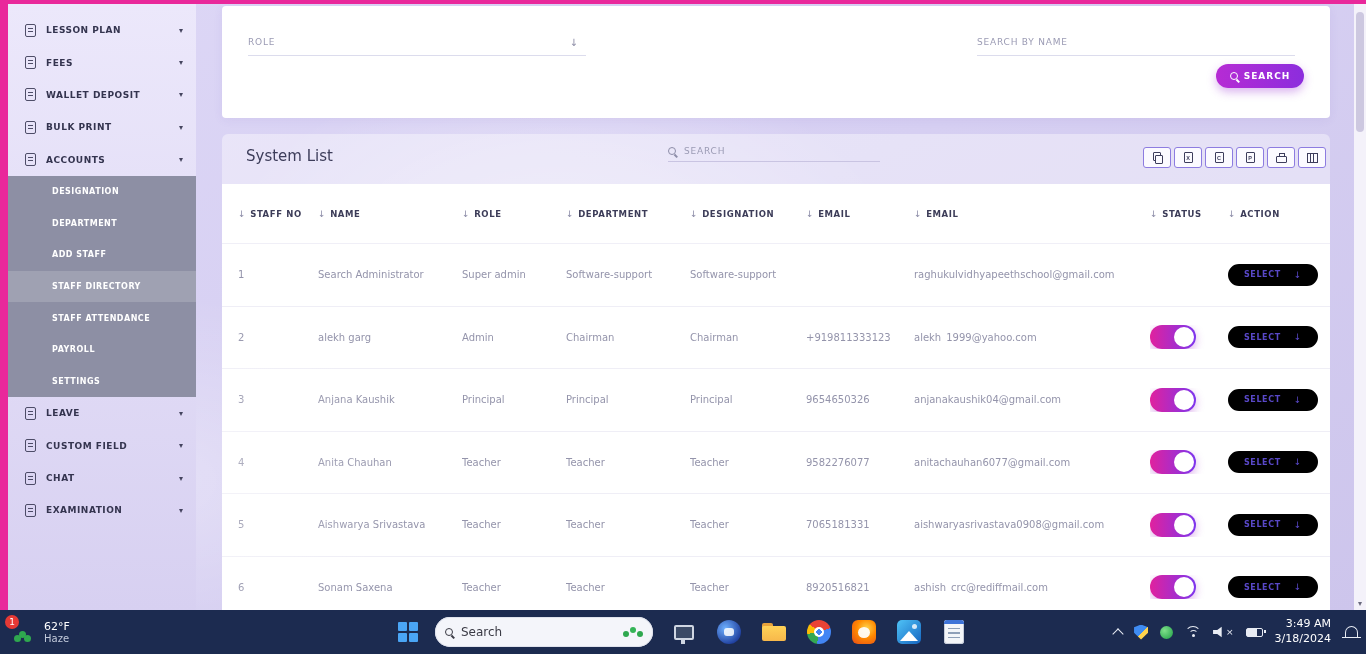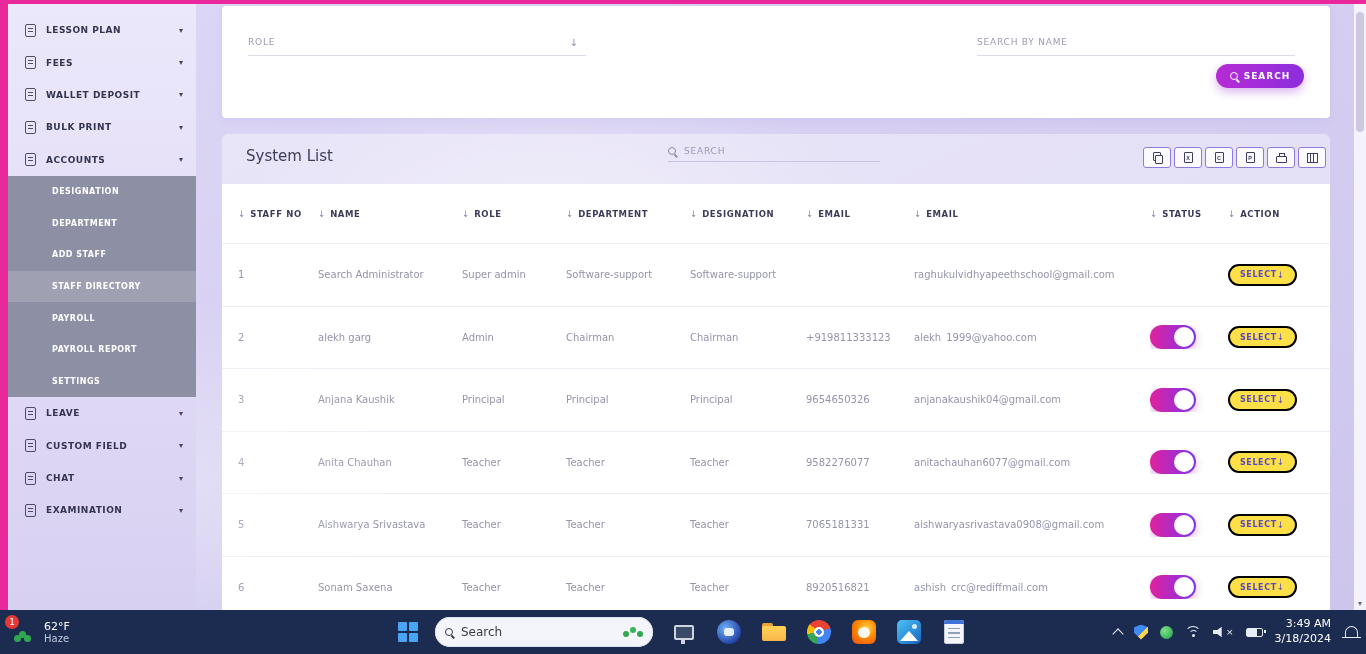--- a/index.html
+++ b/index.html
@@ -85,22 +85,22 @@
         color:#3c3c58;cursor:pointer;padding-right:8px}
   .sort{color:#8a8aa6;font-size:9px;font-weight:normal}
   .t-row{display:flex;align-items:center;height:62.5px;padding-left:16px;border-bottom:1px solid #efeef6}
   .td{font-size:10px;color:#9494ab;padding-right:10px;white-space:nowrap;overflow:hidden}
   .col0{flex:0 0 80px}.col1{flex:0 0 144px}.col2{flex:0 0 104px}.col3{flex:0 0 124px}.col4{flex:0 0 116px}
   .col5{flex:0 0 108px}.col6{flex:0 0 236px}.col7{flex:0 0 78px}.col8{flex:1}
 
   .toggle{position:relative;width:46px;height:24px;border-radius:12px;
         background:linear-gradient(90deg,#e0219e,#7d35ee);box-shadow:0 3px 8px rgba(160,40,200,.35);cursor:pointer}
   .toggle .knob{position:absolute;right:2px;top:2px;width:20px;height:20px;border-radius:50%;background:#fff}
-  .select-btn{display:flex;align-items:center;justify-content:center;gap:0;min-width:66px;height:22px;
-        padding:0 10px;border:2px solid #000000;border-radius:12px;background:#fde047;color:#5948c8;
+  .select-btn{display:flex;align-items:center;justify-content:center;gap:13px;min-width:66px;height:22px;
+        padding:0 10px;border:6px solid #000000;border-radius:12px;background:#000000;color:#5948c8;
         font-size:8px;font-weight:bold;letter-spacing:.6px;cursor:pointer;font-family:inherit}
   .sel-arrow{font-size:9px;font-weight:normal}
 
   
   .scrollbar{position:absolute;right:0;top:4px;width:12px;bottom:0;background:#f4f2fa;z-index:20}
   .sb-thumb{position:absolute;left:2px;right:2px;top:8px;height:120px;border-radius:4px;background:#cdc8e0}
   .sb-arrow{position:absolute;left:0;right:0;bottom:2px;text-align:center;font-size:8px;color:#6a6a7e;cursor:pointer}
 
   
   .taskbar{position:absolute;left:0;right:0;bottom:0;height:44px;background:#1c2b50;z-index:40}
@@ -208,22 +208,22 @@
           <div class="side-item">
             <span class="s-icon"></span>
             <span class="s-label">ACCOUNTS</span>
             <span class="s-caret">▾</span>
           </div>
           <div class="submenu">
             <div class="sub-item">DESIGNATION</div>
             <div class="sub-item">DEPARTMENT</div>
             <div class="sub-item">ADD STAFF</div>
             <div class="sub-item sub-active">STAFF DIRECTORY</div>
+            <div class="sub-item">STAFF ATTENDANCE</div>
             <div class="sub-item">PAYROLL</div>
-            <div class="sub-item">PAYROLL REPORT</div>
             <div class="sub-item">SETTINGS</div>
           </div>
           <div class="side-item">
             <span class="s-icon"></span>
             <span class="s-label">LEAVE</span>
             <span class="s-caret">▾</span>
           </div>
           <div class="side-item">
             <span class="s-icon"></span>
             <span class="s-label">CUSTOM FIELD</span>

